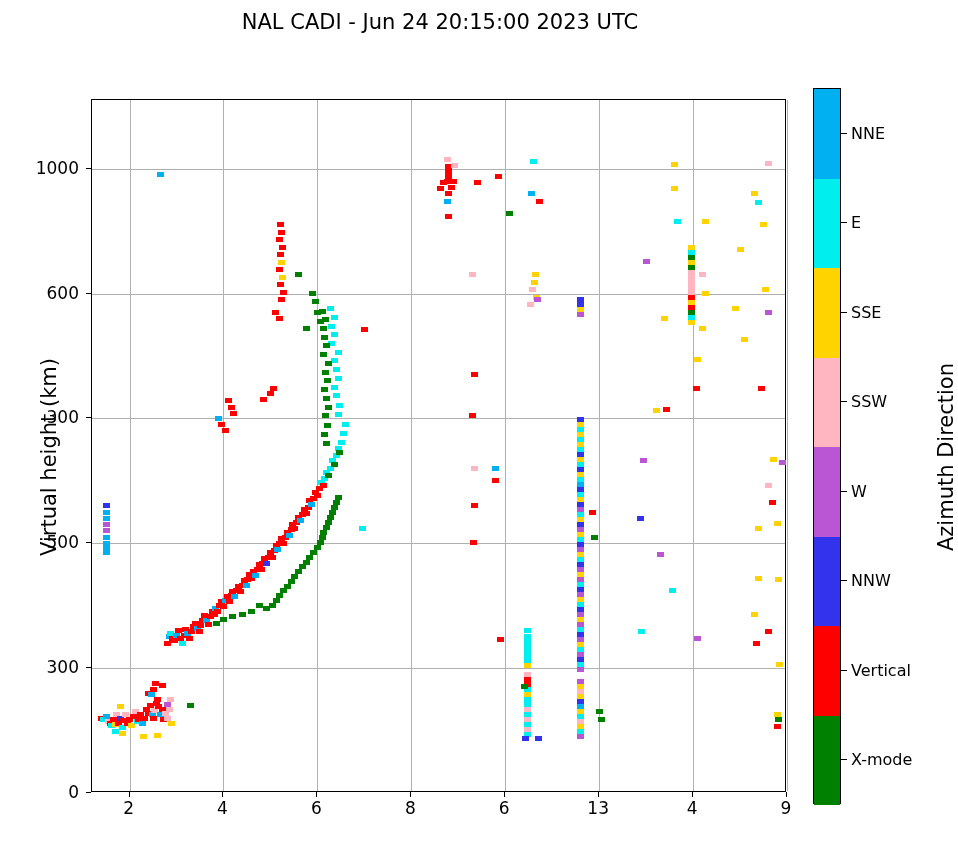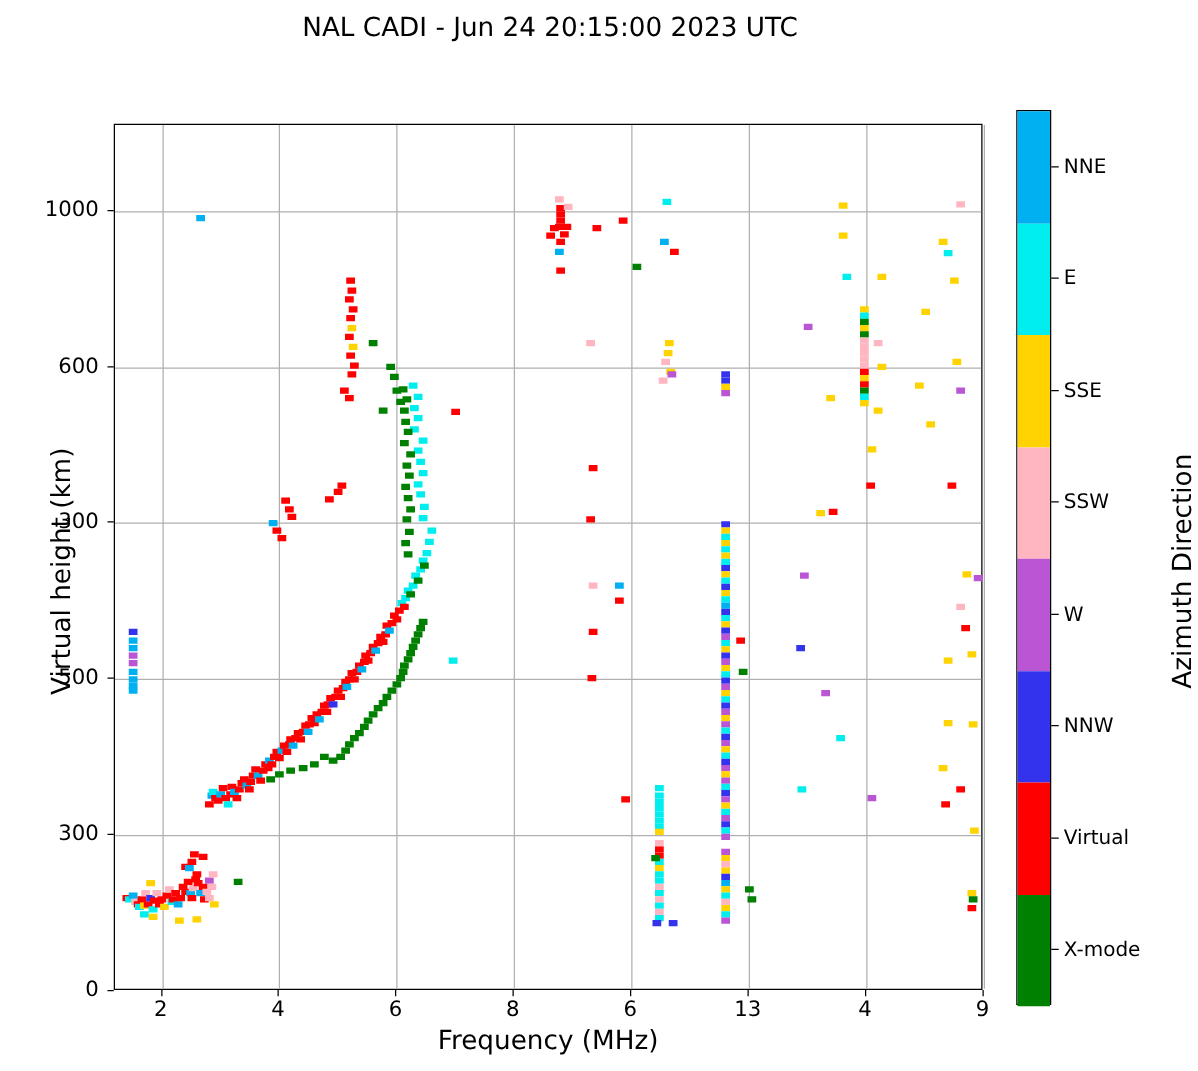--- a/index.html
+++ b/index.html
@@ -541,21 +541,20 @@
       <div class="tick y" style="left: 86px; top: 542.27px;"></div>
       <div class="tlab y" style="left: 13px; width: 66px; top: 542.27px;">500</div>
       <div class="tick y" style="left: 86px; top: 417.405px;"></div>
       <div class="tlab y" style="left: 13px; width: 66px; top: 417.405px;">300</div>
       <div class="tick y" style="left: 86px; top: 292.541px;"></div>
       <div class="tlab y" style="left: 13px; width: 66px; top: 292.541px;">600</div>
       <div class="tick y" style="left: 86px; top: 167.676px;"></div>
       <div class="tlab y" style="left: 13px; width: 66px; top: 167.676px;">1000</div>
     </div>
 
-  <div id="xlabel">Frequency (MHz)</div>
   <div id="ylabel">Virtual height (km)</div>
 
   <div id="cbar">
       <div class="cseg" style="background: rgb(0, 176, 240); top: 0px; height: 89.5px;"></div>
       <div class="cseg" style="background: rgb(0, 238, 238); top: 89.5px; height: 89.5px;"></div>
       <div class="cseg" style="background: rgb(255, 211, 0); top: 179px; height: 89.5px;"></div>
       <div class="cseg" style="background: rgb(255, 182, 193); top: 268.5px; height: 89.5px;"></div>
       <div class="cseg" style="background: rgb(186, 85, 211); top: 358px; height: 89.5px;"></div>
       <div class="cseg" style="background: rgb(51, 51, 238); top: 447.5px; height: 89.5px;"></div>
       <div class="cseg" style="background: rgb(255, 0, 0); top: 537px; height: 89.5px;"></div>
@@ -568,19 +567,19 @@
       <div class="cblab" style="top: 222.25px;">E</div>
       <div class="cbtick" style="top: 311.75px;"></div>
       <div class="cblab" style="top: 311.75px;">SSE</div>
       <div class="cbtick" style="top: 401.25px;"></div>
       <div class="cblab" style="top: 401.25px;">SSW</div>
       <div class="cbtick" style="top: 490.75px;"></div>
       <div class="cblab" style="top: 490.75px;">W</div>
       <div class="cbtick" style="top: 580.25px;"></div>
       <div class="cblab" style="top: 580.25px;">NNW</div>
       <div class="cbtick" style="top: 669.75px;"></div>
-      <div class="cblab" style="top: 669.75px;">Virtual</div>
+      <div class="cblab" style="top: 669.75px;">Vertical</div>
       <div class="cbtick" style="top: 759.25px;"></div>
       <div class="cblab" style="top: 759.25px;">X-mode</div>
     </div>
   <div id="cbtitle">Azimuth Direction</div>
 
 </div>
 
 </body></html>

